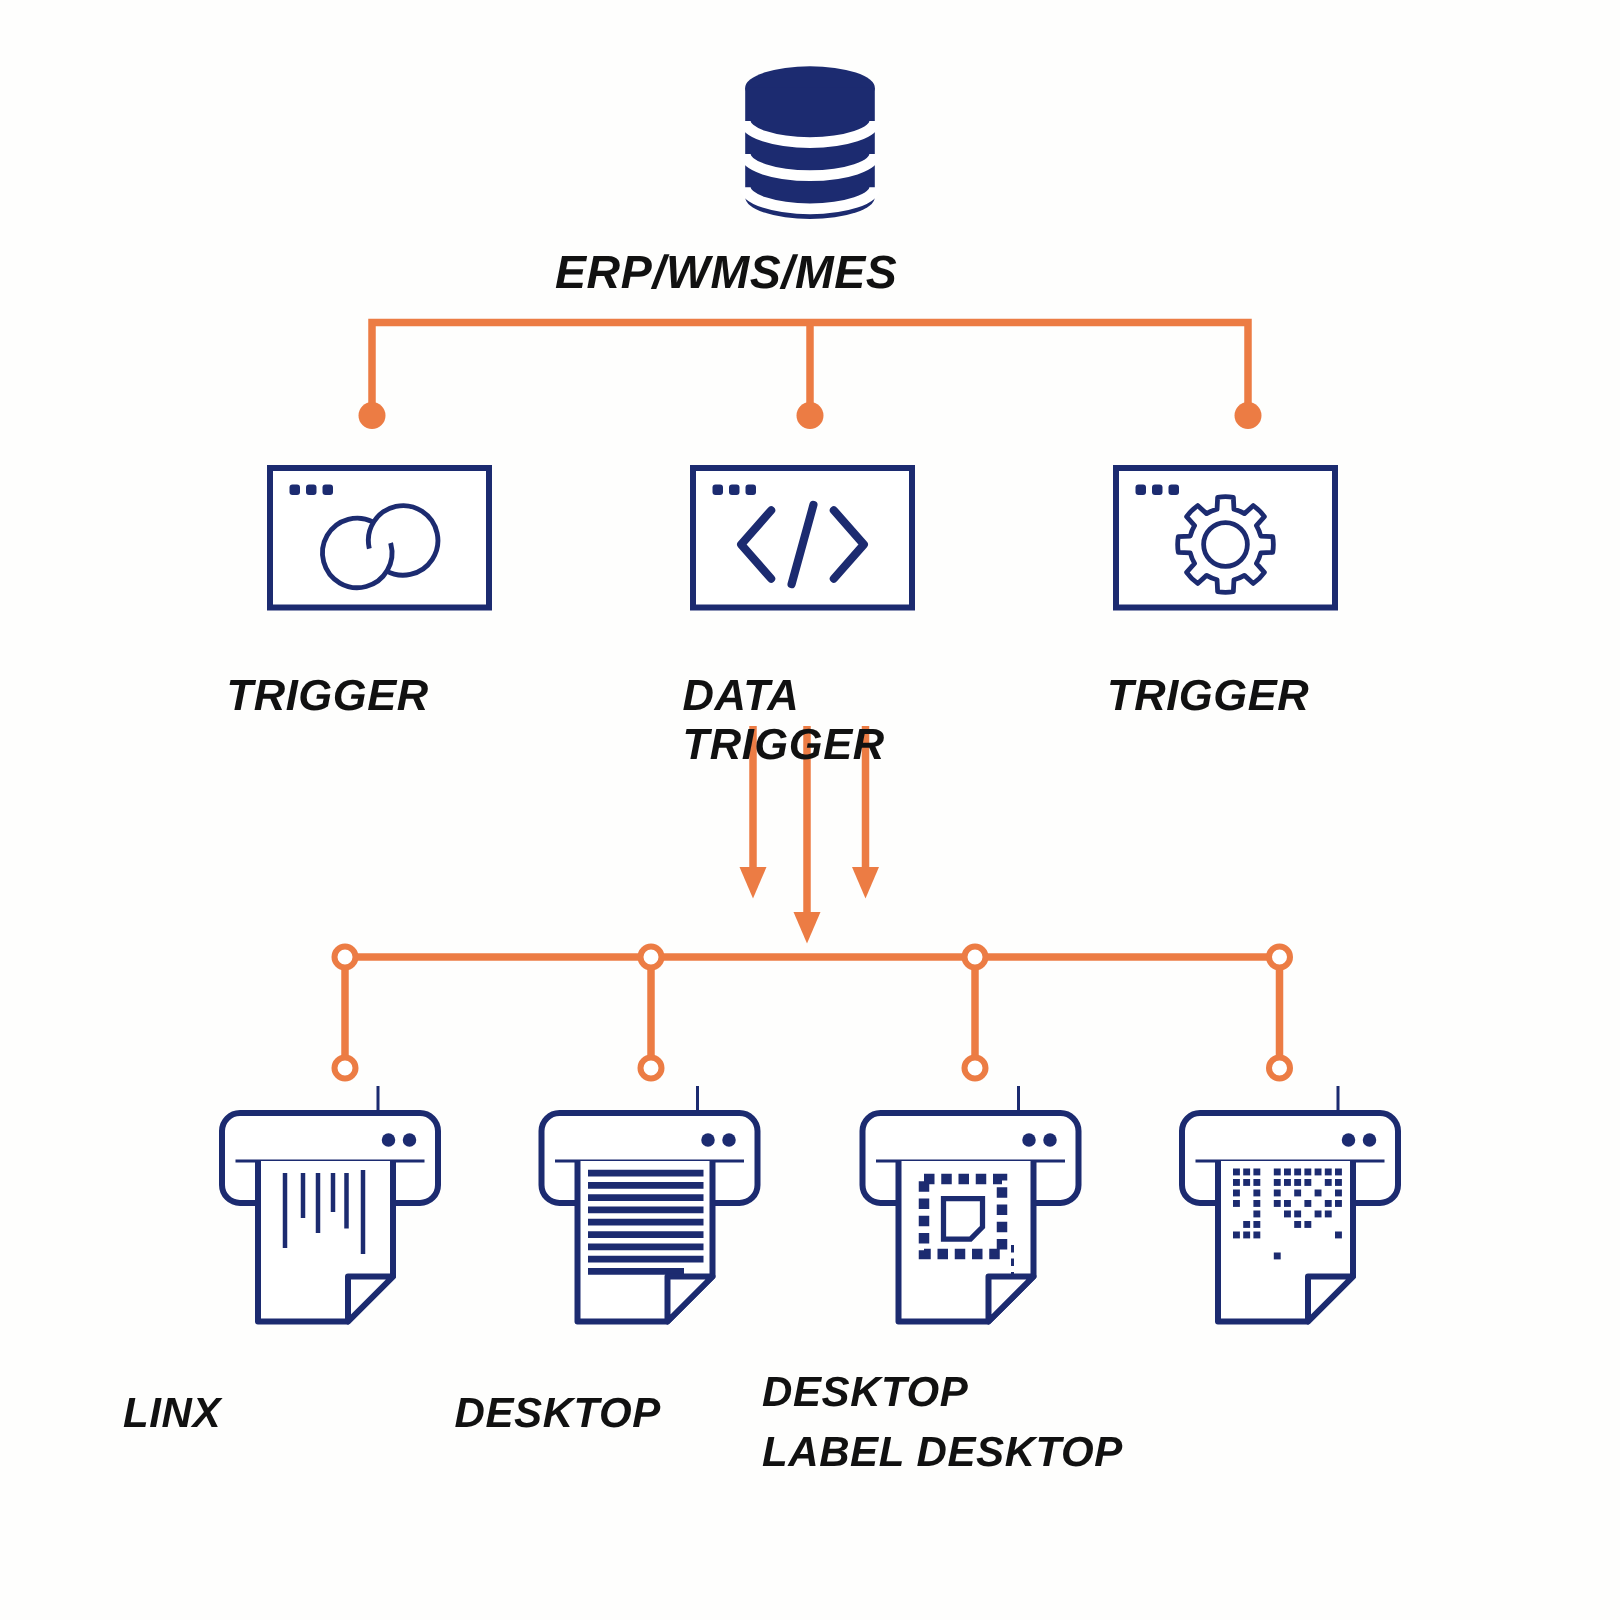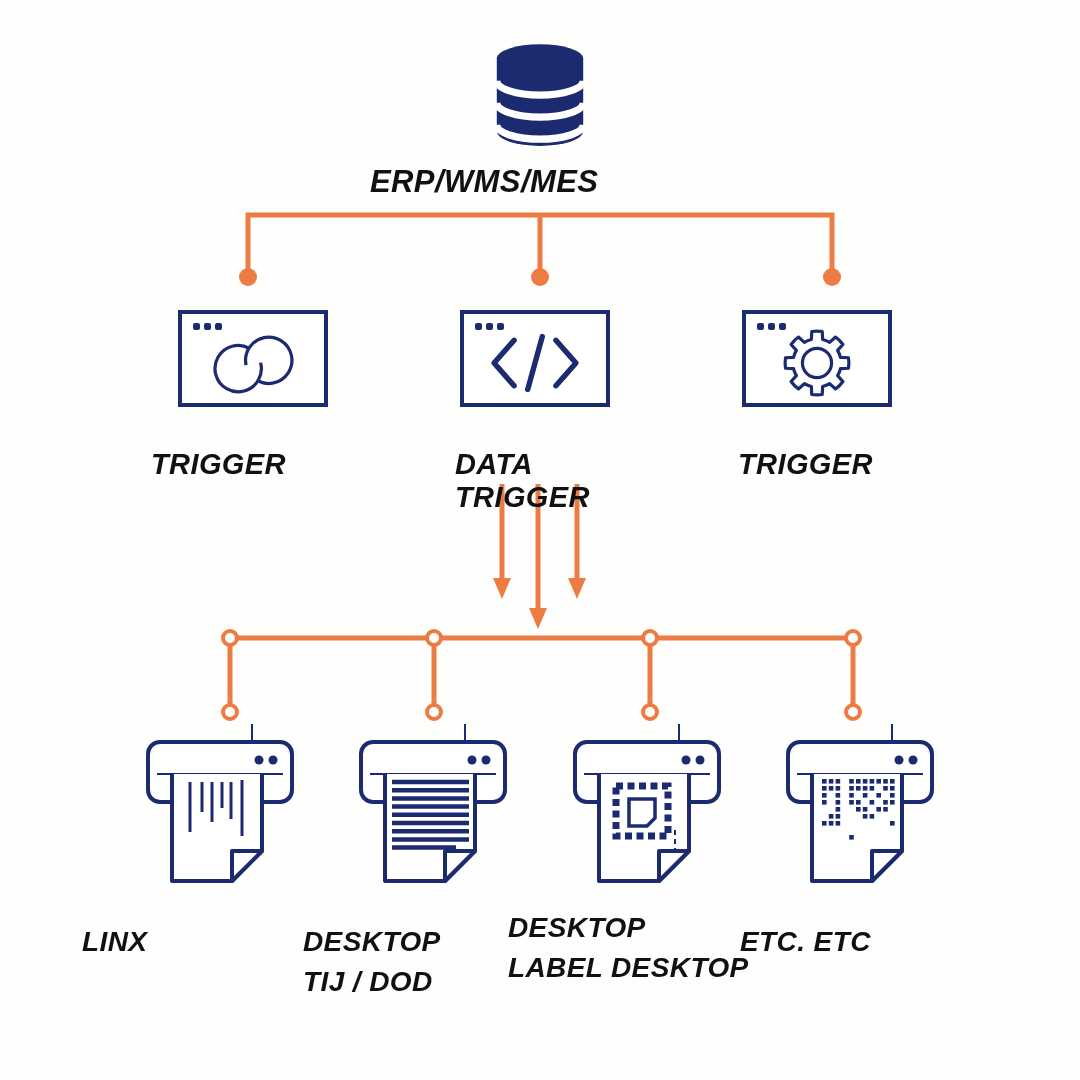--- a/index.html
+++ b/index.html
@@ -247,24 +247,19 @@
         </g>
       <path class="paper-stroke" d="M87 157 V127 H117 Z"></path>
     </svg>
   </div>
 
   <div class="label plabel" style="left:82px;top:922px;width:260px">
     <div>LINX</div>
   </div>
   <div class="label plabel" style="left:303px;top:922px;width:260px">
     <div>DESKTOP</div>
-    <div>TIJ / DOD</div>
   </div>
   <div class="label plabel" style="left:508px;top:908px;width:280px">
     <div>DESKTOP</div>
     <div>LABEL DESKTOP</div>
   </div>
-  <div class="label plabel" style="left:740px;top:922px;width:260px">
-    <div>ETC. ETC</div>
-    <div></div>
-  </div>
 
 </div>
 
 </body></html>

